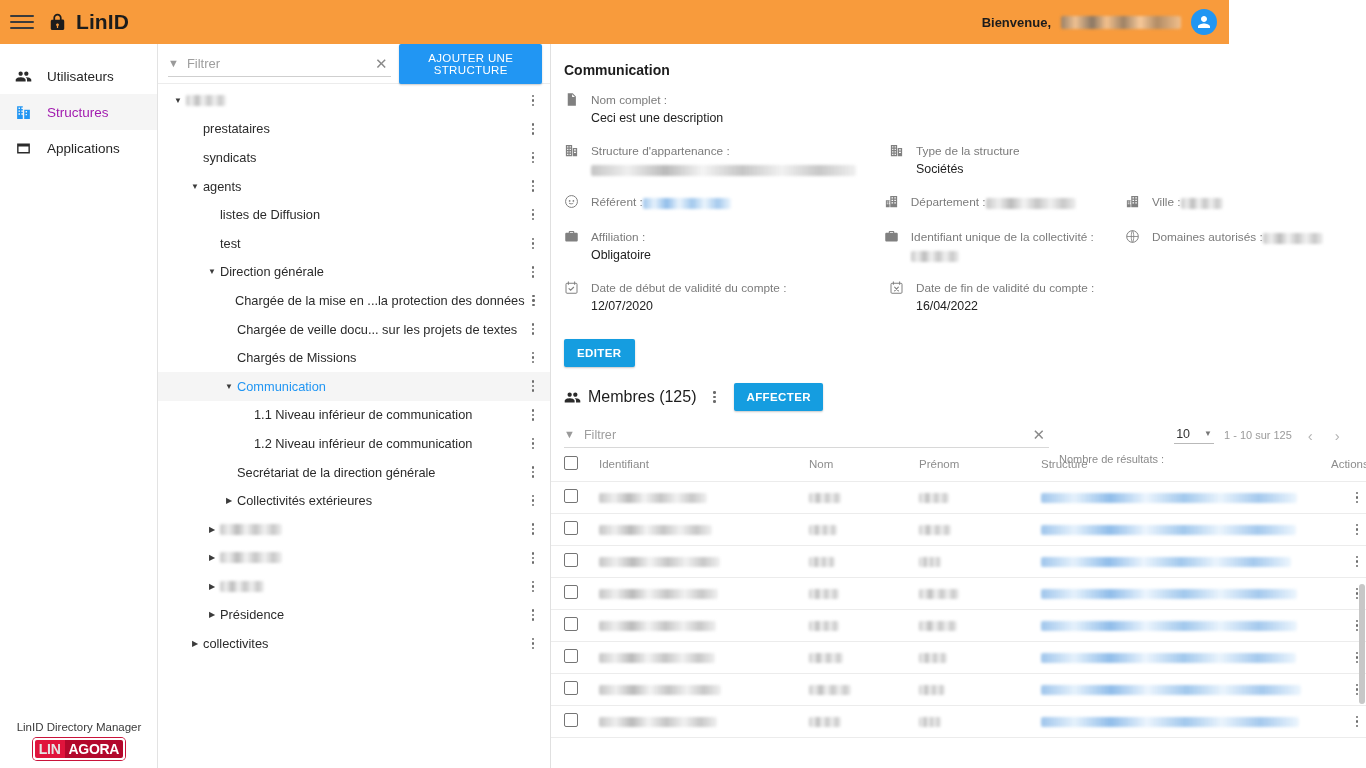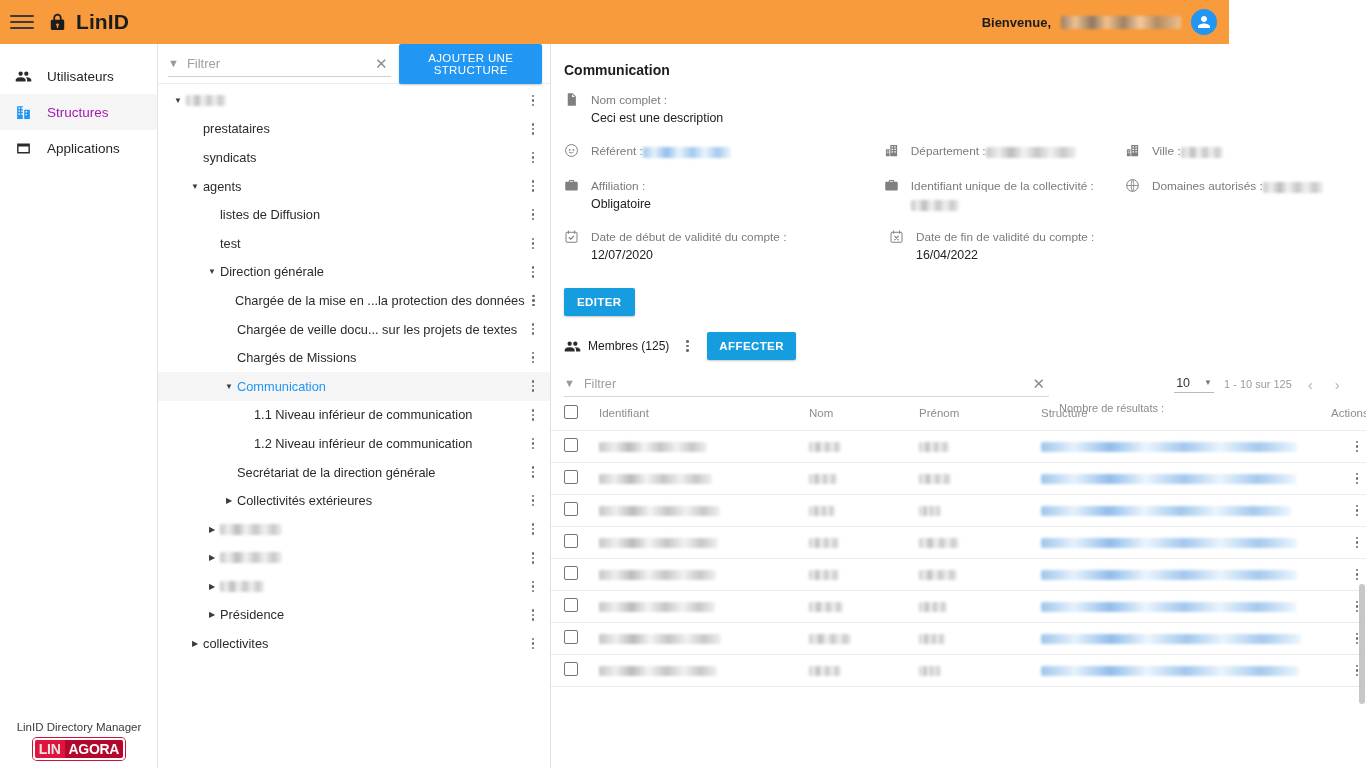--- a/index.html
+++ b/index.html
@@ -184,21 +184,21 @@
     padding: 8px 13px; cursor: pointer;
     font-family: "Liberation Sans", sans-serif;
     box-shadow: 0 1px 2px rgba(0,0,0,.22);
   }
 
   
   .members-bar {
     display: flex; align-items: center; gap: 7px;
     padding: 16px 0 0 13px;
   }
-  .members-label { font-size: 12px; color: #1d1d1d; }
+  .members-label { font-size: 16px; color: #1d1d1d; }
   .btn-affecter {
     background: #159de0; color: #fff; border: 0; border-radius: 2px;
     font-size: 11.5px; font-weight: bold; letter-spacing: .4px;
     padding: 8px 12px; cursor: pointer; margin-left: 4px;
     font-family: "Liberation Sans", sans-serif;
     box-shadow: 0 1px 2px rgba(0,0,0,.22);
   }
 
   .list-toolbar {
     display: flex; align-items: center; gap: 10px;
@@ -535,20 +535,34 @@
 
   <div class="fields" id="fields-host">
       <div class="frow fblock">
         <div class="fcell" style="width:760px">
           <span class="fico"><svg viewBox="0 0 24 24" width="15" height="15">
               <path fill="#808080" d="M6 2h8l5 5v15H6V2zm7 1.5V8h4.5L13 3.5zM8 11h8v1.4H8V11zm0 3h8v1.4H8V14zm0 3h5v1.4H8V17z"></path>
             </svg></span>
           <span><span class="flabel">Nom complet :</span><div class="fvalue">Ceci est une description</div></span>
         </div>
         <div class="fcell" style="width:300px"></div>
+      </div>
+      <div class="frow fblock">
+        <div class="fcell" style="width:325px">
+          <span class="fico"><svg viewBox="0 0 24 24" width="15" height="15">
+              <path fill="#808080" d="M3 3h10v18H3V3zm2 2v2h2V5H5zm4 0v2h2V5H9zm-4 4v2h2V9H5zm4 0v2h2V9H9zm-4 4v2h2v-2H5zm4 0v2h2v-2H9zm-4 4v2h2v-2H5zm4 0v2h2v-2H9zM14 8h7v13h-7V8zm2 2v2h3v-2h-3zm0 4v2h3v-2h-3z"></path>
+            </svg></span>
+          <span><span class="flabel">Structure d'appartenance :</span><span class="redact" style="width:265px;height:11px;margin-top:4px;"></span></span>
+        </div>
+        <div class="fcell" style="width:325px">
+          <span class="fico"><svg viewBox="0 0 24 24" width="15" height="15">
+              <path fill="#808080" d="M3 3h10v18H3V3zm2 2v2h2V5H5zm4 0v2h2V5H9zm-4 4v2h2V9H5zm4 0v2h2V9H9zm-4 4v2h2v-2H5zm4 0v2h2v-2H9zm-4 4v2h2v-2H5zm4 0v2h2v-2H9zM14 8h7v13h-7V8zm2 2v2h3v-2h-3zm0 4v2h3v-2h-3z"></path>
+            </svg></span>
+          <span><span class="flabel">Type de la structure</span><div class="fvalue">Sociétés</div></span>
+        </div>
       </div>
       <div class="frow fblock">
         <div class="fcell" style="width:325px">
           <span class="fico"><svg viewBox="0 0 24 24" width="15" height="15">
               <circle cx="12" cy="12" r="9.5" fill="none" stroke="#808080" stroke-width="1.6"></circle>
               <circle cx="9" cy="11" r="1.4" fill="#808080"></circle>
               <circle cx="15" cy="11" r="1.4" fill="#808080"></circle>
               <path d="M8.5 15c1 1.1 5 1.1 6 0" stroke="#808080" stroke-width="1.5" fill="none" stroke-linecap="round"></path>
             </svg></span>
           <span><span class="flabel">Référent :</span><span class="redact blue" style="width:88px;height:11px;margin-top:4px;"></span></span>

